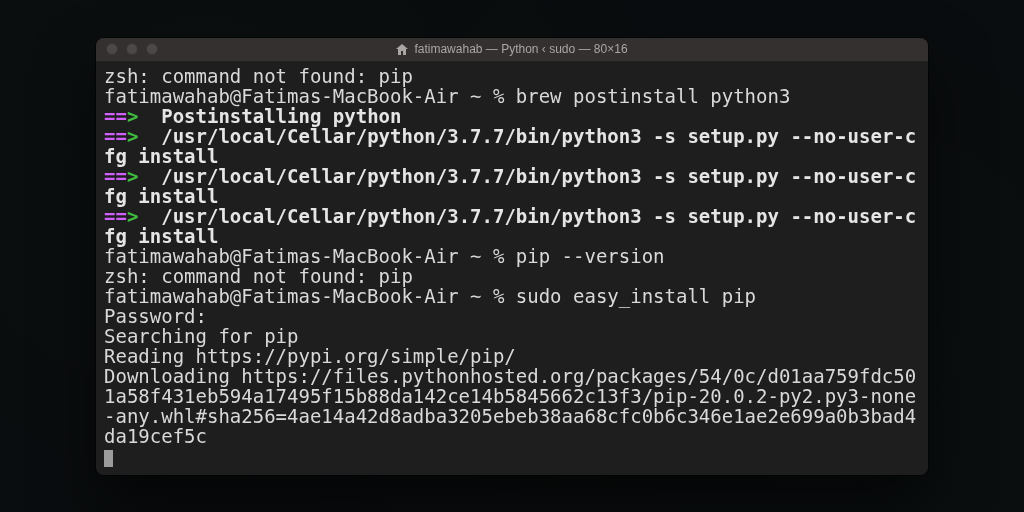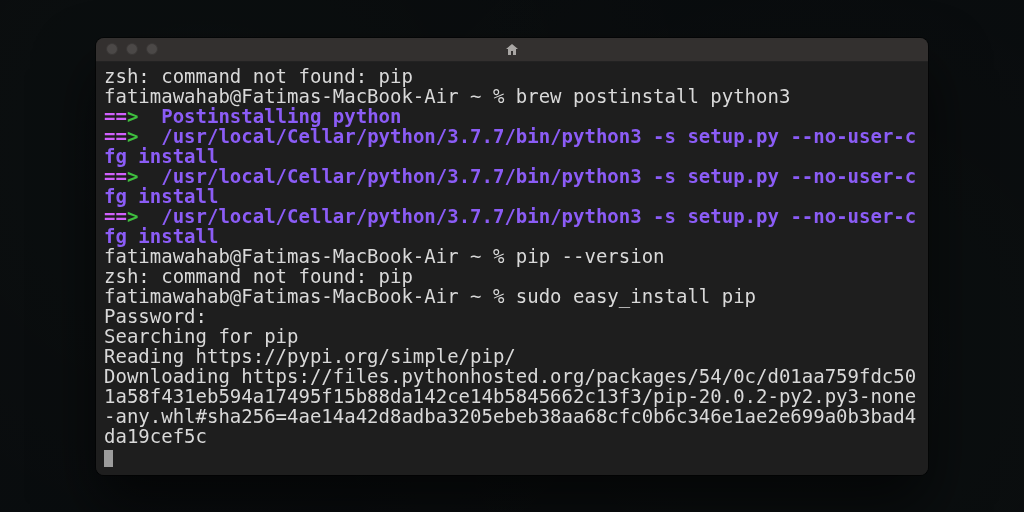--- a/index.html
+++ b/index.html
@@ -71,21 +71,21 @@
       font-size: 19px;
       line-height: 20px;
       letter-spacing: 0;
       white-space: pre;
       overflow: hidden;
       min-height: 320px;
     }
     .line { white-space: pre-wrap; word-break: break-all; }
     .purple { color: #d160ff; font-weight: bold; }
     .arrow-green { color: #3fbf3f; font-weight: bold; }
-    .bold { font-weight: bold; color: #8b5cf6; }
+    .bold { font-weight: bold; color: #e5e5e5; }
     .cursor {
       display: inline-block;
       width: 9px;
       height: 17px;
       background: #9c9c9c;
       vertical-align: text-bottom;
     }
   </style>
 </head>
 <body>
@@ -96,16 +96,17 @@
       <span class="dot"></span>
       <span class="dot"></span>
       <span class="dot"></span>
     </div>
     <div class="title">
       <span class="home-icon">
         <svg viewBox="0 0 12 11" width="12" height="11" fill="#a9a6a4">
             <path d="M6 0 L12 5 L10 5 L10 11 L7 11 L7 7 L5 7 L5 11 L2 11 L2 5 L0 5 Z"></path>
           </svg>
       </span>
+      <span>fatimawahab — Python ‹ sudo — 80×16</span>
     </div>
   </div>
   <div class="content" id="terminal-content"><div class="line"><span>zsh: command not found: pip</span></div><div class="line"><span>fatimawahab@Fatimas-MacBook-Air ~ % brew postinstall python3</span></div><div class="line"><span class="purple">==</span><span class="arrow-green">&gt;</span><span>  </span><span class="bold">Postinstalling python</span></div><div class="line"><span class="purple">==</span><span class="arrow-green">&gt;</span><span>  </span><span class="bold">/usr/local/Cellar/python/3.7.7/bin/python3 -s setup.py --no-user-cfg install</span></div><div class="line"><span class="purple">==</span><span class="arrow-green">&gt;</span><span>  </span><span class="bold">/usr/local/Cellar/python/3.7.7/bin/python3 -s setup.py --no-user-cfg install</span></div><div class="line"><span class="purple">==</span><span class="arrow-green">&gt;</span><span>  </span><span class="bold">/usr/local/Cellar/python/3.7.7/bin/python3 -s setup.py --no-user-cfg install</span></div><div class="line"><span>fatimawahab@Fatimas-MacBook-Air ~ % pip --version</span></div><div class="line"><span>zsh: command not found: pip</span></div><div class="line"><span>fatimawahab@Fatimas-MacBook-Air ~ % sudo easy_install pip</span></div><div class="line"><span>Password:</span></div><div class="line"><span>Searching for pip</span></div><div class="line"><span>Reading https://pypi.org/simple/pip/</span></div><div class="line"><span>Downloading https://files.pythonhosted.org/packages/54/0c/d01aa759fdc501a58f431eb594a17495f15b88da142ce14b5845662c13f3/pip-20.0.2-py2.py3-none-any.whl#sha256=4ae14a42d8adba3205ebeb38aa68cfc0b6c346e1ae2e699a0b3bad4da19cef5c</span></div><div class="line"><span class="cursor"></span></div></div>
 </div>
 
 </body></html>

